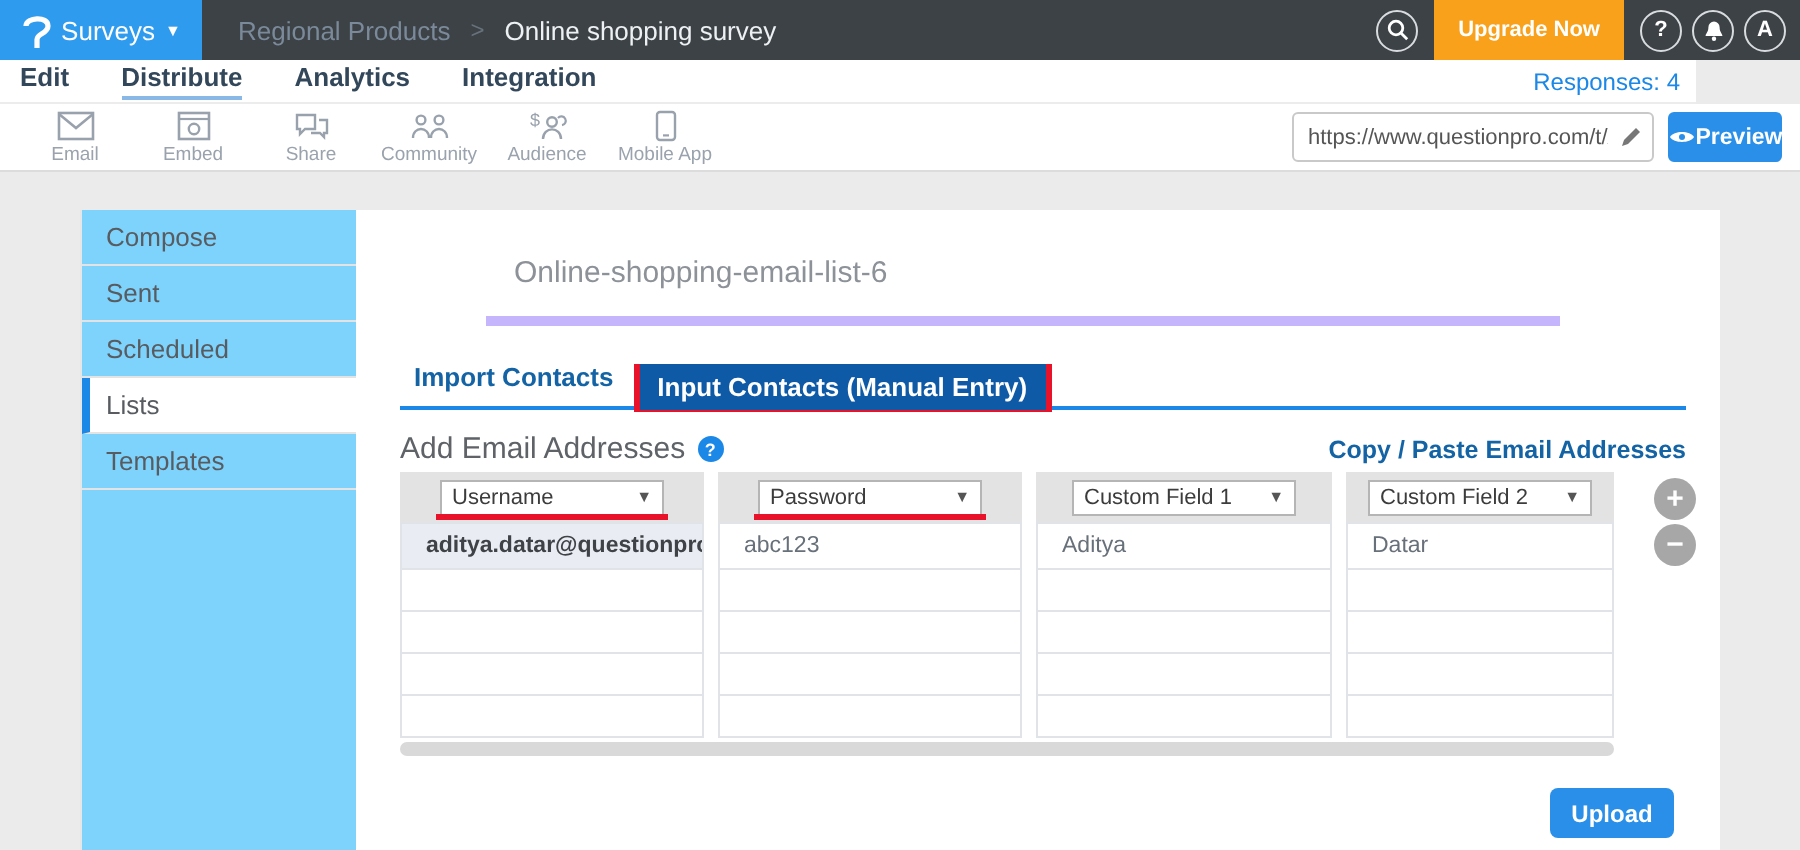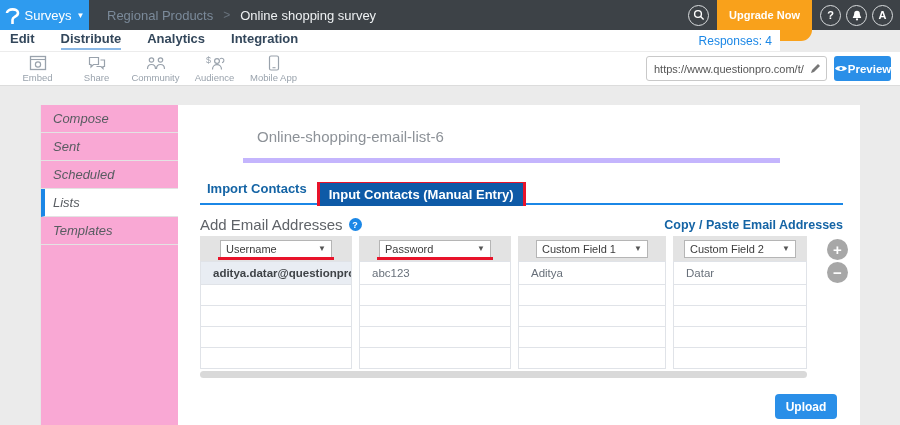--- a/index.html
+++ b/index.html
@@ -1,50 +1,50 @@
 <!DOCTYPE html>
 <html><head>
 <meta charset="utf-8">
 <style>
   * { margin:0; padding:0; box-sizing:border-box; }
   body { font-family:"Liberation Sans", sans-serif; background:#fff; }
   .stage { position:relative; width:900px; height:425px; overflow:hidden; background:#ebebeb; }
 
   
   .topbar { position:absolute; left:0; top:0; width:900px; height:30px; background:#3d4247; display:flex; align-items:center; }
-  .brand { width:89px; height:30px; background:#2e9bef; display:flex; align-items:center; justify-content:center; gap:5px; cursor:pointer; }
+  .brand { width:101px; height:30px; background:#2e9bef; display:flex; align-items:center; justify-content:center; gap:5px; cursor:pointer; }
   .brand-label { color:#fff; font-size:13px; }
   .caret { color:#fff; font-size:8px; margin-top:1px; }
   .crumbs { display:flex; align-items:center; margin-left:18px; font-size:13px; }
   .crumb-parent { color:#7b8a9a; }
   .crumb-sep { color:#68727c; margin:0 10px; font-size:12px; }
   .crumb-current { color:#eef1f3; }
   .top-icons { margin-left:auto; display:flex; align-items:center; gap:5px; padding-right:7px; }
   .tcircle { width:21px; height:21px; border:1.5px solid #d9dcde; border-radius:50%; display:flex; align-items:center; justify-content:center; color:#fff; font-size:11px; font-weight:bold; cursor:pointer; }
   .pill { background:#f9a11b; color:#fff; font-size:11px; font-weight:bold; border-radius:11px; padding:20px 12px; margin:0 3px; cursor:pointer; white-space:nowrap; }
 
   
-  .navrow { position:absolute; left:0; top:30px; width:780px; height:22px; background:#fff; border-bottom:1px solid #ececec; display:flex; align-items:center; }
+  .navrow { position:absolute; left:0; top:30px; width:848px; height:22px; background:#fff; border-bottom:1px solid #ececec; display:flex; align-items:center; }
   .nav-items { display:flex; gap:26px; padding-left:10px; }
   .nav-link { font-size:13px; font-weight:bold; color:#33475b; cursor:pointer; padding-bottom:2px; }
   .nav-link.active { border-bottom:2px solid #8ab8e6; }
   .responses { margin-left:auto; padding-right:8px; font-size:12px; color:#1b87e6; cursor:pointer; }
 
   
   .toolbar { position:absolute; left:0; top:52px; width:900px; height:34px; background:#fff; border-bottom:1px solid #dcdcdc; }
   .tool-items { display:flex; padding-left:8px; }
   .tool-item { width:59px; display:flex; flex-direction:column; align-items:center; padding-top:3px; cursor:pointer; }
   .tool-label { font-size:9.5px; color:#9aa3ad; margin-top:1px; white-space:nowrap; }
   .urlbox { position:absolute; left:646px; top:4px; width:181px; height:25px; border:1px solid #c9c9c9; border-radius:3px; background:#fff; display:flex; align-items:center; overflow:hidden; }
   .urltext { flex:1; font-size:11px; color:#555; padding-left:7px; white-space:nowrap; overflow:hidden; }
   .pencil { width:22px; display:flex; align-items:center; justify-content:center; cursor:pointer; }
   .preview-btn { position:absolute; left:834px; top:4px; width:57px; height:25px; background:#2a8fe8; border-radius:3px; color:#fff; font-size:11.5px; font-weight:bold; display:flex; align-items:center; justify-content:center; gap:0; cursor:pointer; }
 
   
-  .sidebar { position:absolute; left:40px; top:105px; width:138px; bottom:0; background:#f9a8d4; border-left:1px solid #e6e6e6;font-style:italic; }
+  .sidebar { position:absolute; left:40px; top:105px; width:138px; bottom:0; background:#7dd3fc; border-left:1px solid #e6e6e6; }
   .side-item { height:28px; display:flex; align-items:center; padding-left:12px; font-size:13px; color:#585c61; border-bottom:1px solid #e3e3e3; cursor:pointer; }
   .side-item.active { background:#fff; border-left:4px solid #1b87e6; padding-left:8px; }
   .main { position:absolute; left:178px; top:105px; width:682px; bottom:0; background:#fff; }
 
   .list-title { position:absolute; left:65px; top:20px; width:537px; border-bottom:5px solid #c4b5fd; padding:3px 0 13px 14px; font-size:15px; color:#8d9298; cursor:text; }
 
   .tabrow { position:absolute; left:22px; top:66px; width:643px; height:34px; border-bottom:2px solid #1b87e6; display:flex; align-items:flex-end; }
   .tab-import { margin-left:7px; padding-bottom:7px; font-size:13px; font-weight:bold; color:#1464a5; cursor:pointer; }
   .tab-active-box { margin-left:10px; margin-bottom:-3px; border:3px solid #e8132a; }
   .tab-active { background:#0e5aa7; color:#fff; font-size:13px; font-weight:bold; padding:4px 9px; white-space:nowrap; cursor:pointer; }
@@ -121,20 +121,29 @@
       <span class="nav-link">Edit</span>
       <span class="nav-link active">Distribute</span>
       <span class="nav-link">Analytics</span>
       <span class="nav-link">Integration</span>
     </div>
     <span class="responses">Responses: 4</span>
   </div>
 
   <div class="toolbar">
     <div class="tool-items">
+      <div class="tool-item">
+        <span>
+          <svg width="22" height="16" viewBox="0 0 22 16">
+            <rect x="2.5" y="1.5" width="17" height="13" fill="none" stroke="#99a2ac" stroke-width="1.3"></rect>
+            <path d="M2.5 2 L11 9 L19.5 2" fill="none" stroke="#99a2ac" stroke-width="1.3"></path>
+          </svg>
+        </span>
+        <span class="tool-label">Email</span>
+      </div>
       <div class="tool-item">
         <span>
           <svg width="20" height="16" viewBox="0 0 20 16">
             <rect x="2.5" y="1.5" width="15" height="13" fill="none" stroke="#99a2ac" stroke-width="1.3"></rect>
             <line x1="2.5" y1="4.5" x2="17.5" y2="4.5" stroke="#99a2ac" stroke-width="1.1"></line>
             <circle cx="10" cy="9.5" r="2.6" fill="none" stroke="#99a2ac" stroke-width="1.2"></circle>
           </svg>
         </span>
         <span class="tool-label">Embed</span>
       </div>

